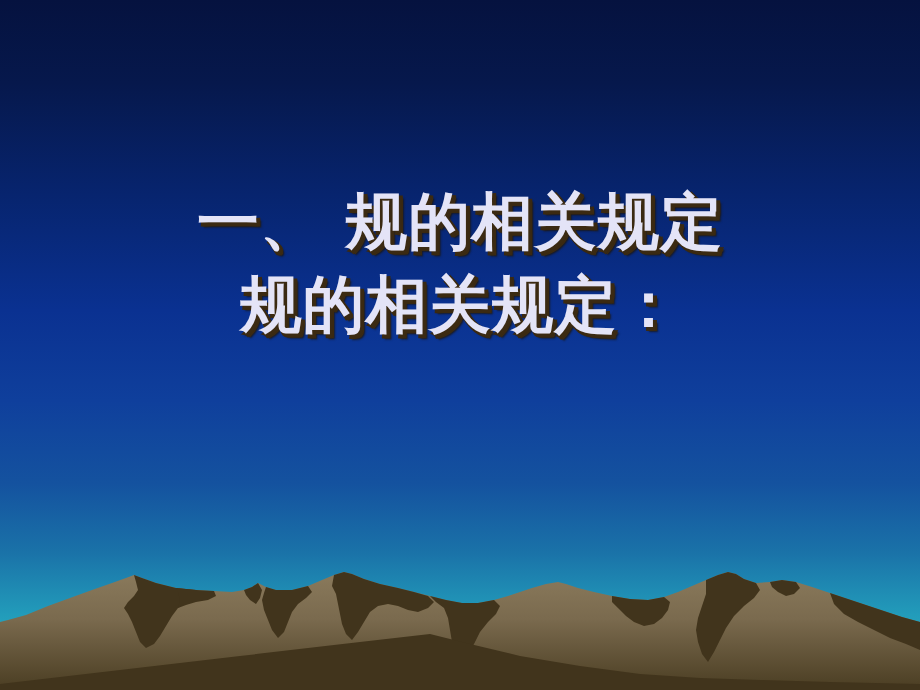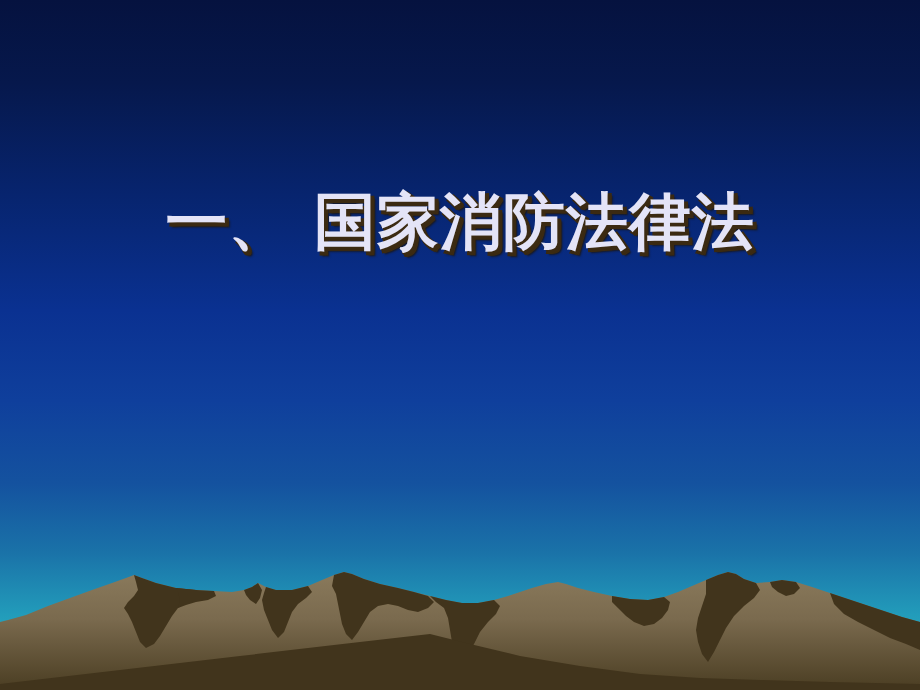--- a/index.html
+++ b/index.html
@@ -150,16 +150,17 @@
       <path d="M770,12 L782,10 L796,12 L800,18 L794,24 L786,26 L778,22 L772,17 Z"></path>
       <path d="M830,23 L848,29 L866,35 L884,41 L902,47 L920,52 L920,80
                L906,74 L890,68 L874,60 L858,52 L844,44 L834,34 Z"></path>
     </g>
 
     <path fill="#41341c" d="M0,120 L0,114 L120,100 L240,86 L360,72 L430,64 L470,74 L520,86
              L580,96 L640,104 L700,108 L760,110 L830,112 L920,114 L920,120 Z"></path>
   </svg>
 
   <div class="title-block">
-    <span class="title-line line-1">一、 国家消防法律法</span>
+    <span class="title-line line-1">一、 规的相关规定</span>
+    <span class="title-line line-2">规的相关规定：</span>
   </div>
 
 </div>
 
 </body></html>

